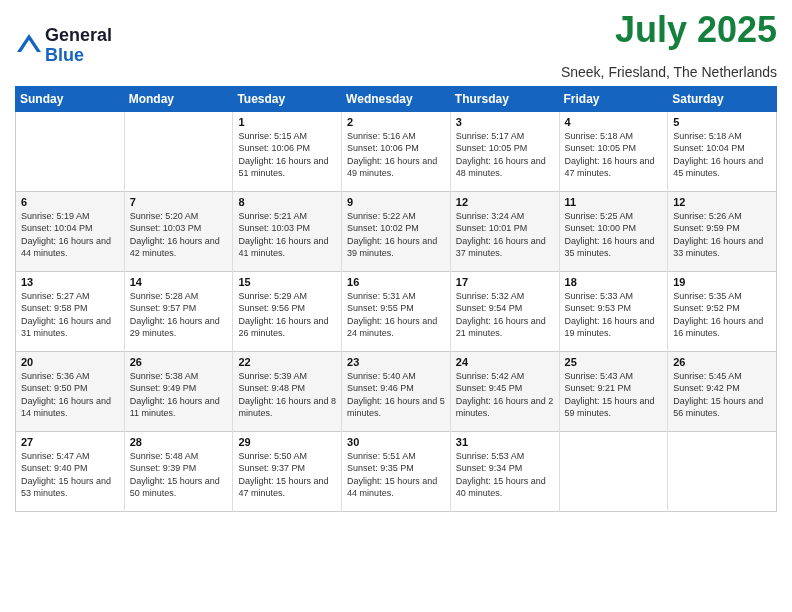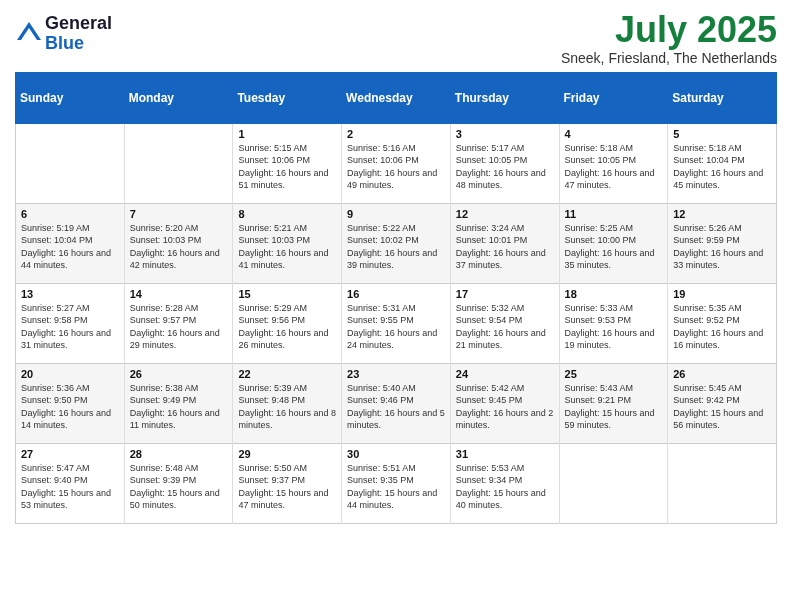--- a/index.html
+++ b/index.html
@@ -12,21 +12,21 @@
     }
     .header {
       display: flex;
       justify-content: space-between;
       align-items: flex-start;
       margin-bottom: 6px;
     }
     .logo {
       display: flex;
       align-items: center;
-      margin-top: 4px;
+      margin-top: 16px;
     }
     .logo-text {
       display: flex;
       flex-direction: column;
       line-height: 1.1;
     }
     .logo-general {
       font-size: 18px;
       font-weight: bold;
       color: #1a1a2e;
@@ -46,32 +46,33 @@
     }
     .month-title {
       font-size: 36px;
       font-weight: bold;
       color: #15803d;
       line-height: 1.1;
     }
     .location {
       font-size: 14px;
       color: #333;
+      margin-top: 14px;
     }
     table {
       width: 100%;
       border-collapse: collapse;
       border: 1px solid #ccc;
     }
     thead tr th {
       background-color: #1565c0;
       color: #fff;
       font-size: 12px;
       font-weight: bold;
-      padding: 18px 4px;
+      padding: 5px 4px;
       text-align: left;
       border: 1px solid #1565c0;
     }
     tbody tr {
       border-bottom: 1px solid #ccc;
     }
     tbody tr td {
       vertical-align: top;
       padding: 4px 5px;
       font-size: 9.5px;

